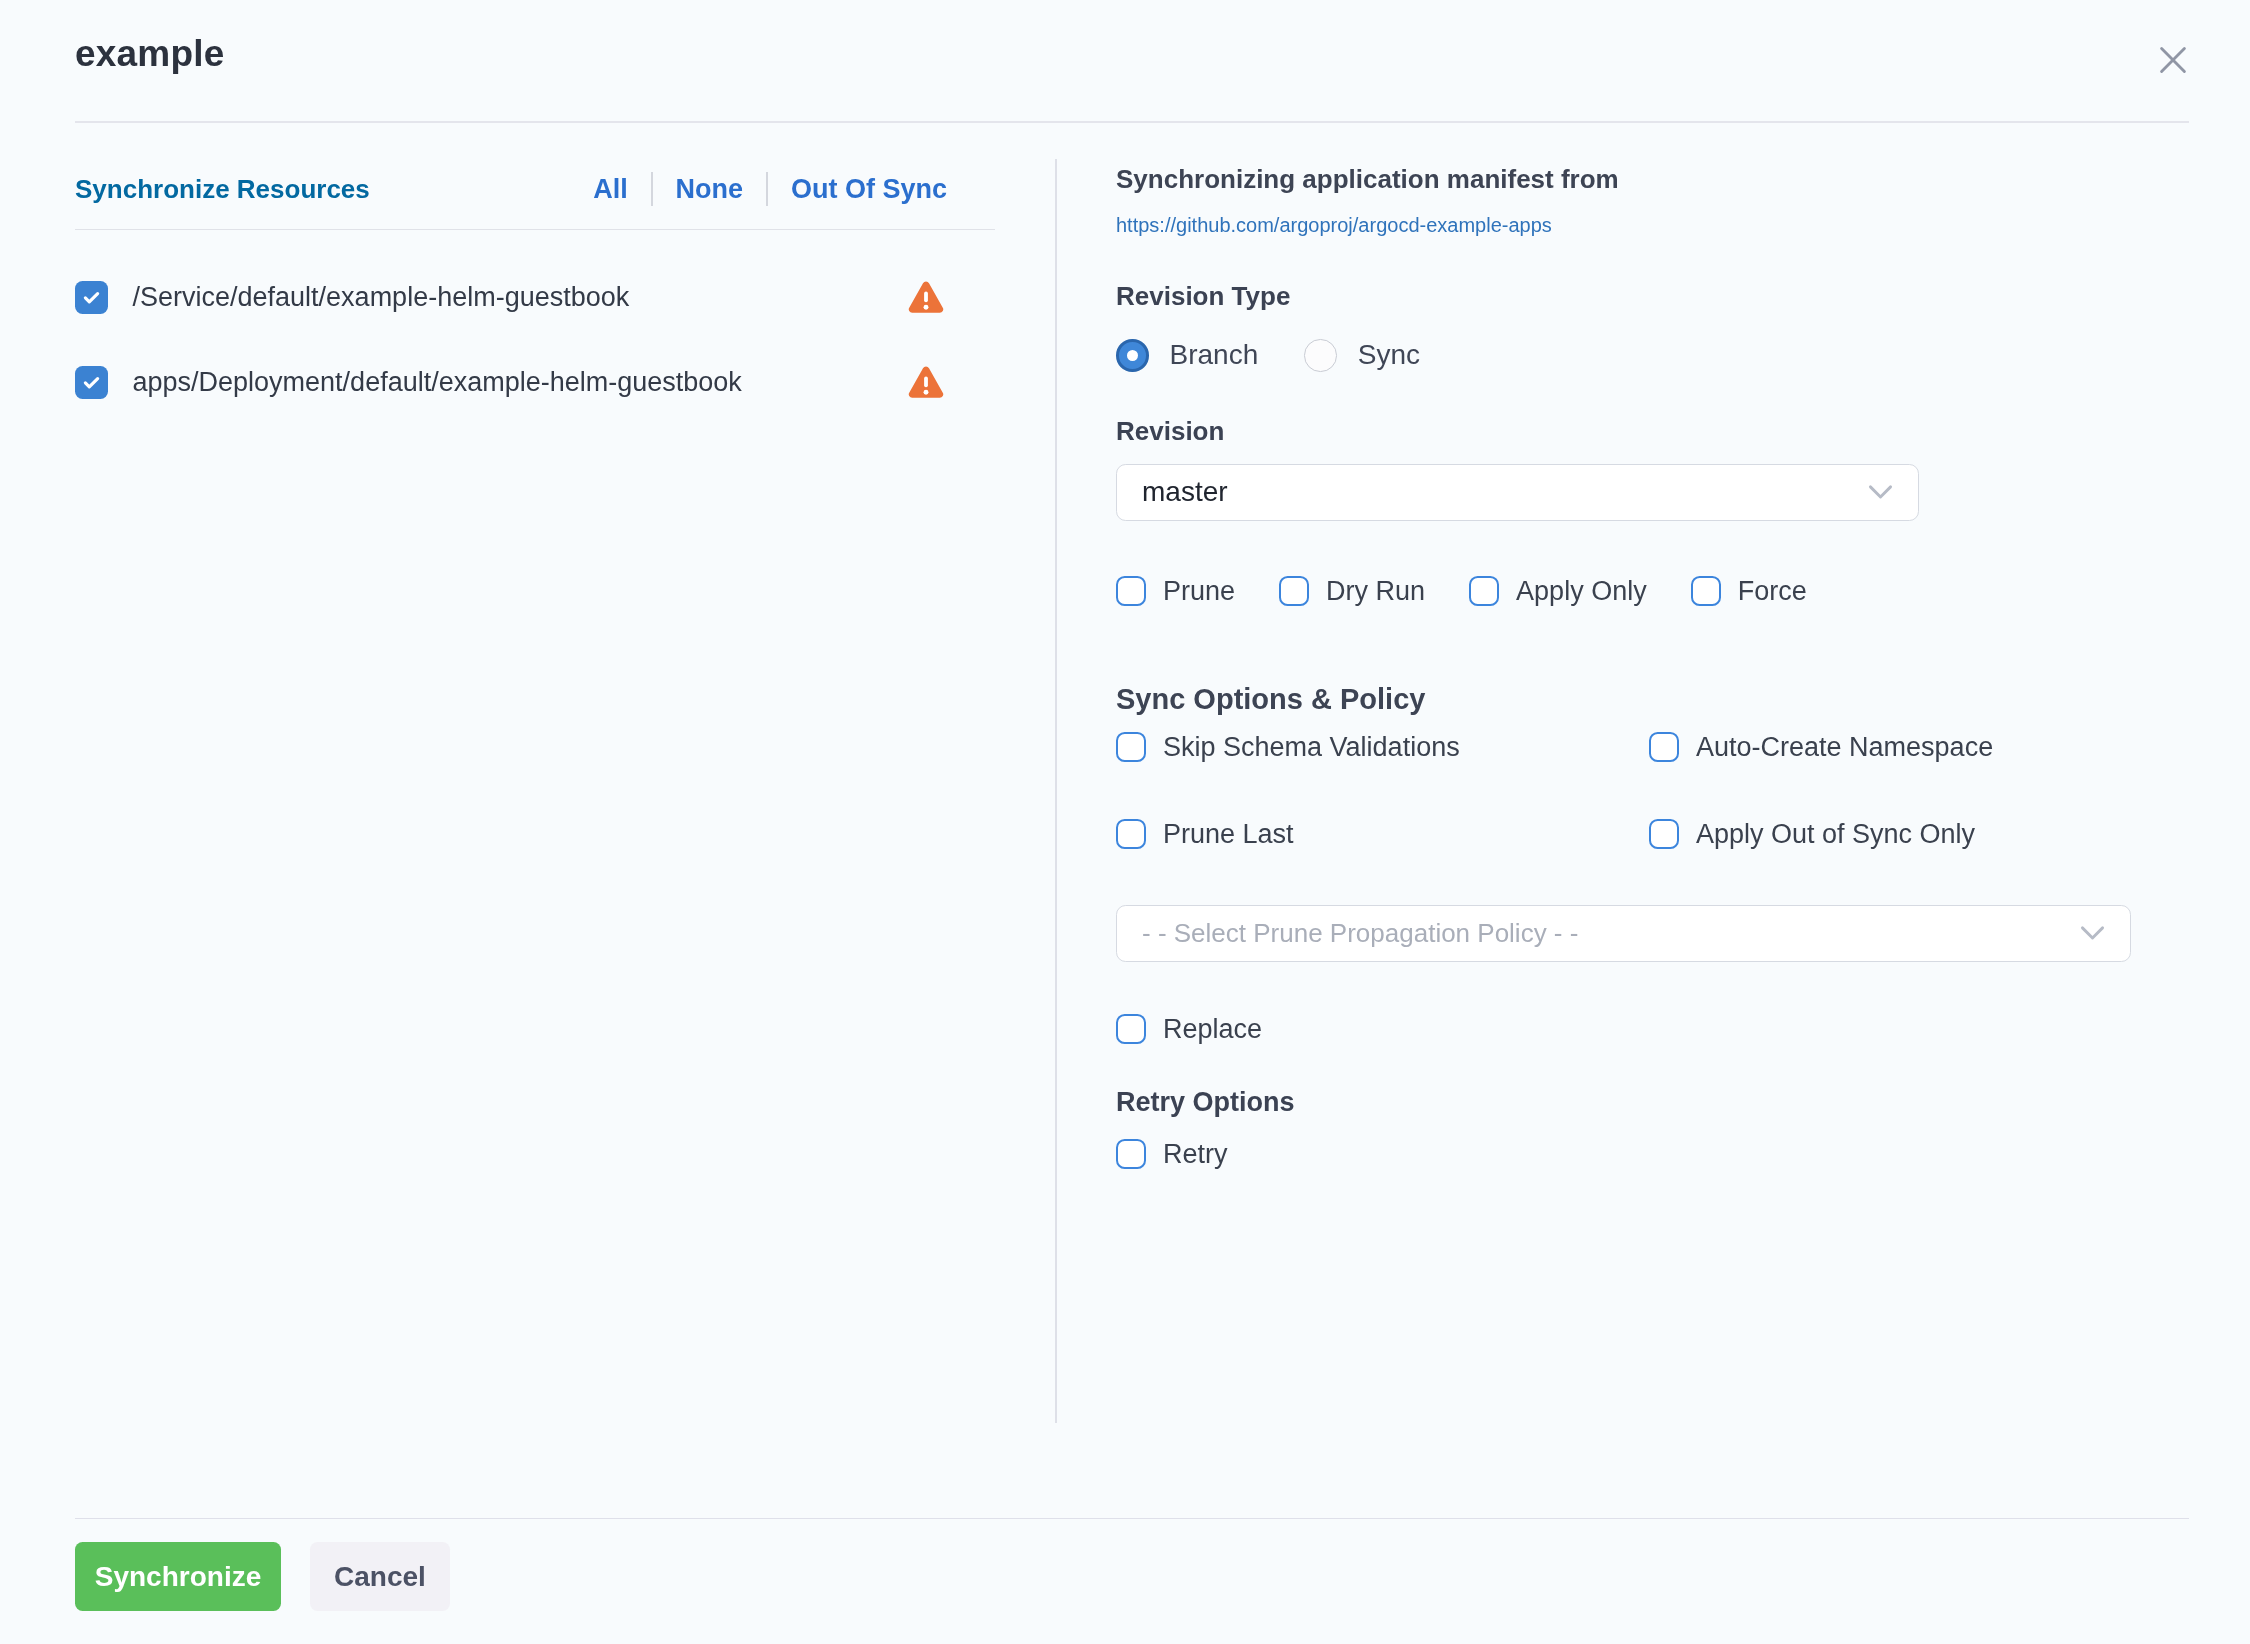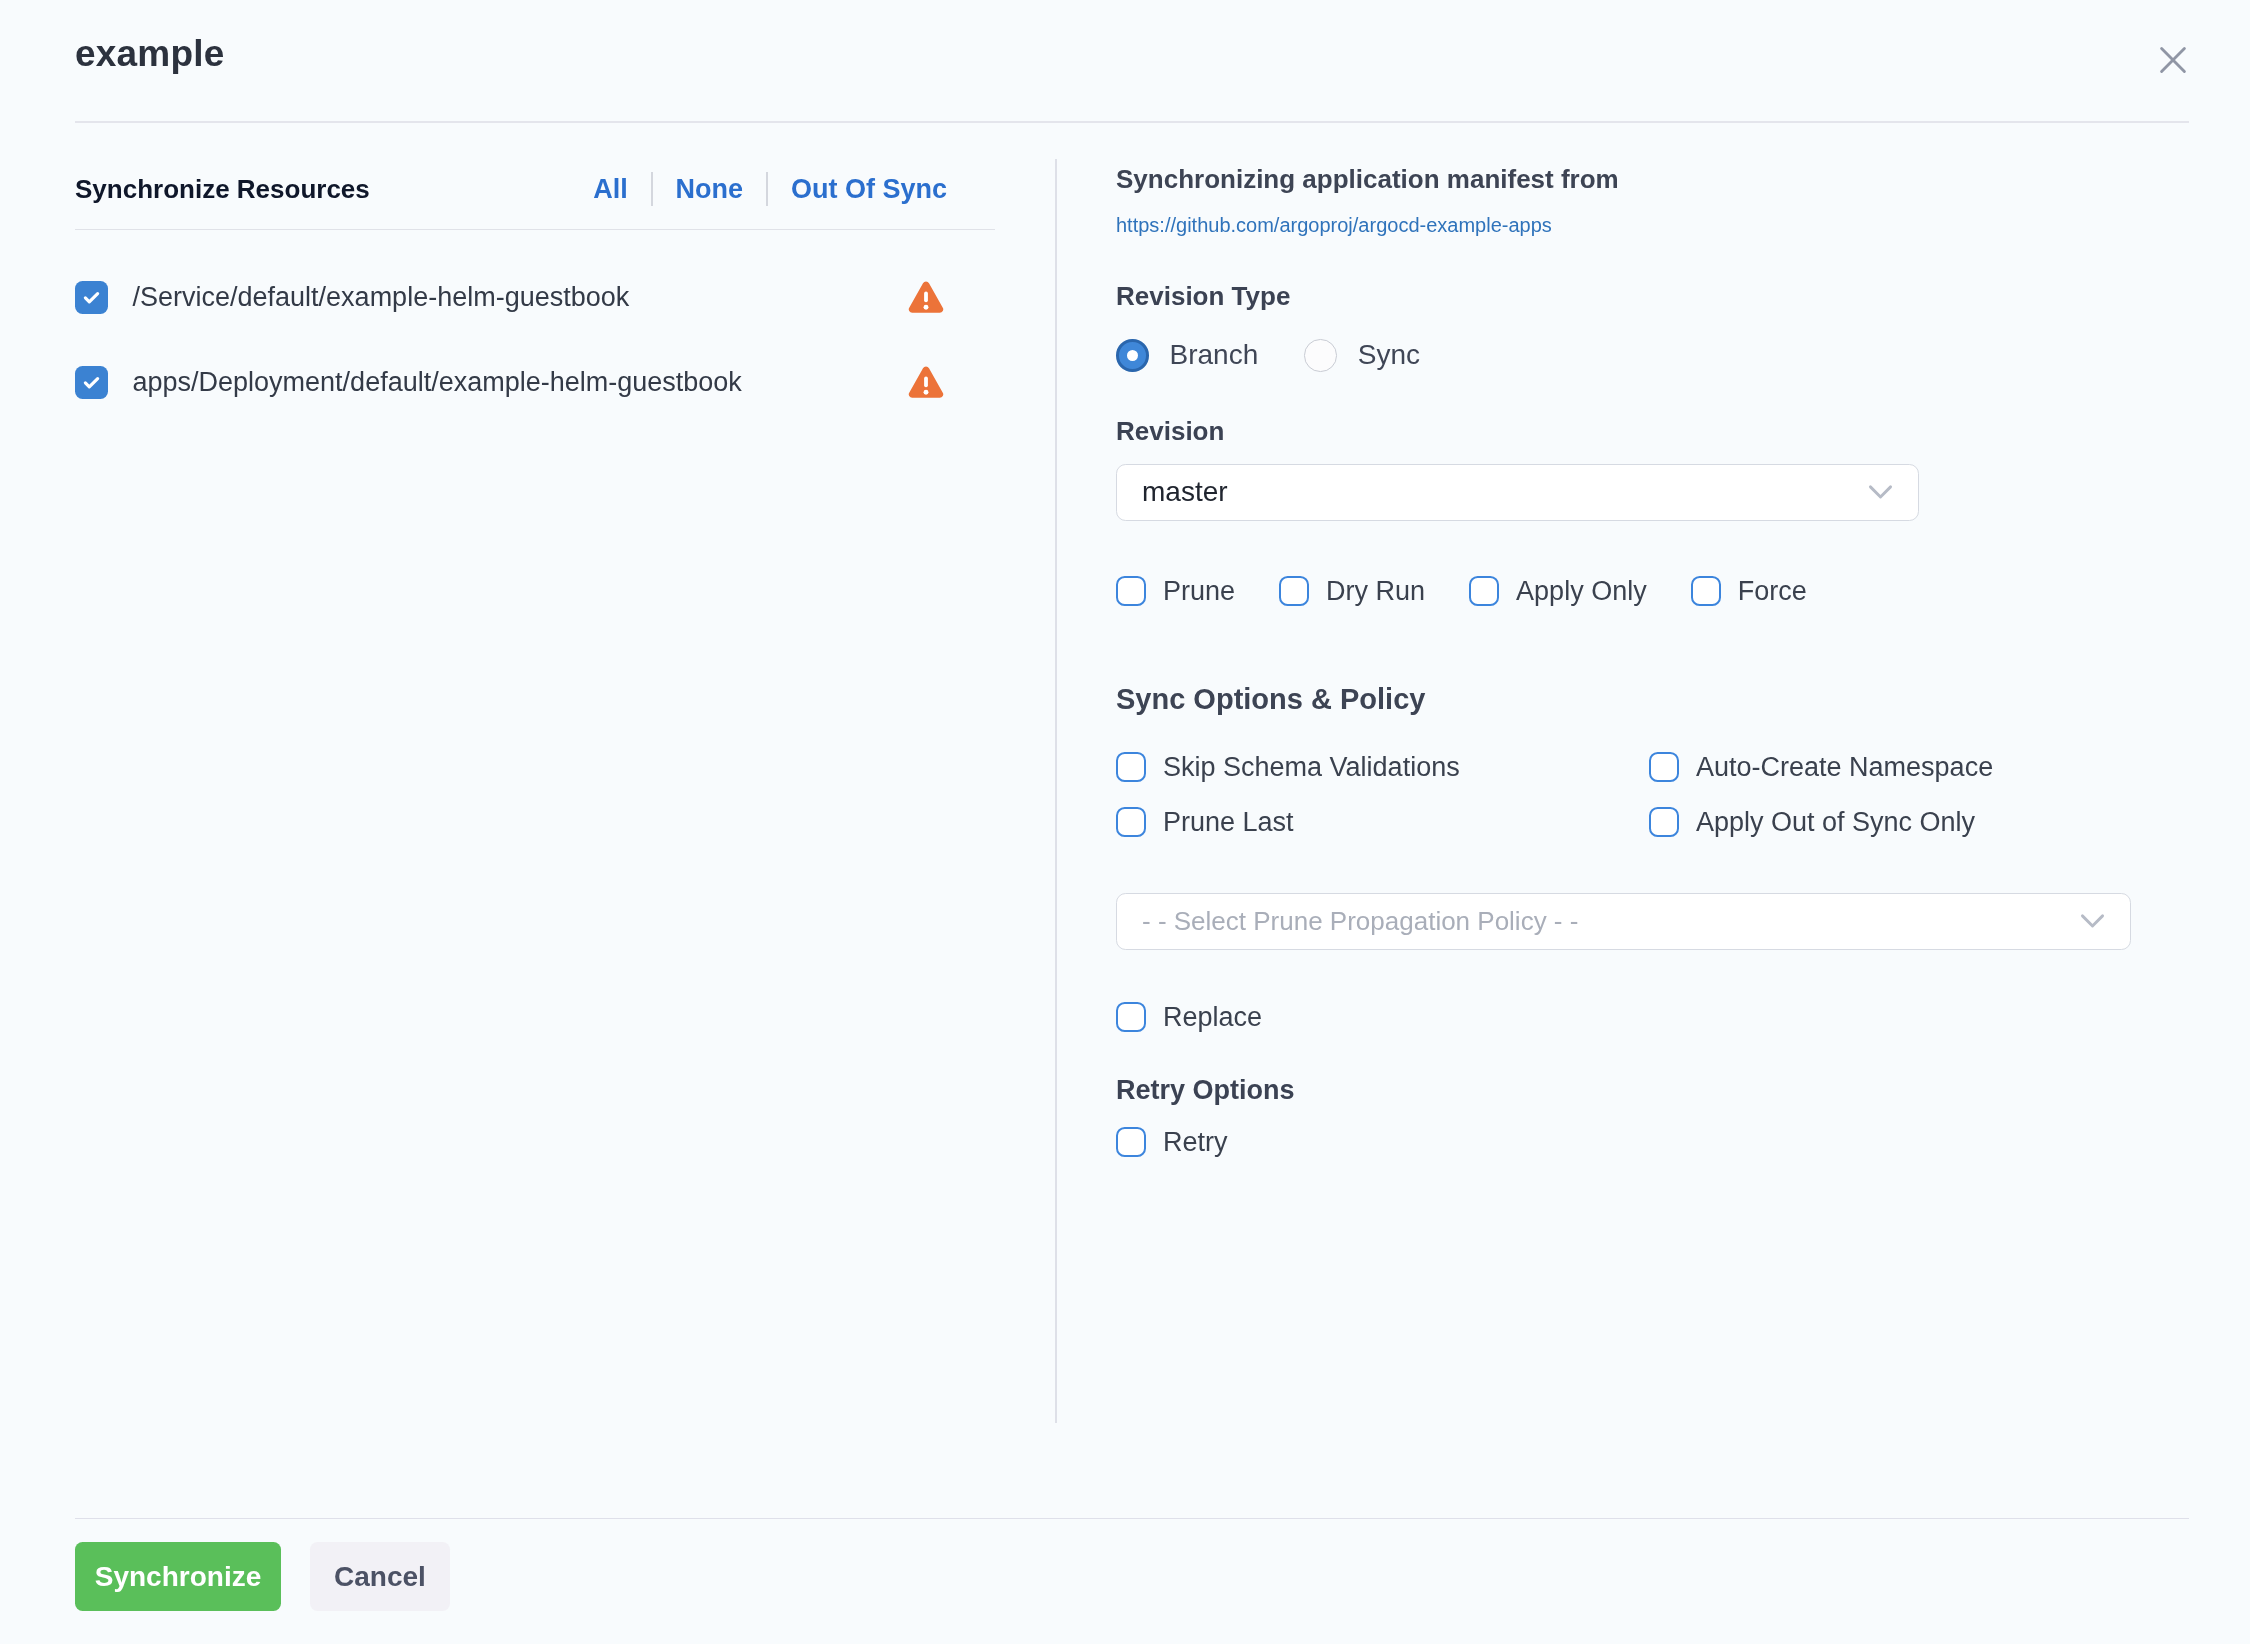--- a/index.html
+++ b/index.html
@@ -14,21 +14,21 @@
   .close-btn{position:absolute;top:38px;right:55px;width:44px;height:44px;cursor:pointer;display:flex;align-items:center;justify-content:center;}
   .header-divider{position:absolute;top:121px;left:75px;right:61px;height:1.9px;background:#e4e5ec;}
 
   
   .left-pane{position:absolute;left:75px;top:124px;width:920px;}
   .v-divider{position:absolute;left:1055px;top:159px;width:1.9px;height:1264px;background:#dee0e8;}
   .right-pane{position:absolute;left:1116px;top:164px;width:1075px;}
 
   
   .sync-header-row{display:flex;justify-content:space-between;align-items:center;padding-top:48px;padding-bottom:23px;border-bottom:1.9px solid #e0e2e8;}
-  .sync-header{font-size:26px;font-weight:700;color:#0f172a;}
+  .sync-header{font-size:26px;font-weight:700;color:#0369a1;}
   .filters{display:flex;align-items:center;padding-right:25px;}
   .filter{font-size:27px;font-weight:700;color:#2b6fce;padding:0 23px;cursor:pointer;white-space:nowrap;}
   .filter-sep{width:1.9px;height:34px;background:#d4d7de;}
   .resource-row{display:flex;align-items:center;margin-top:50px;}
   .cbx-checked{width:32.5px;height:32.5px;border-radius:7.6px;background:#3b82d2;display:flex;align-items:center;justify-content:center;flex:none;cursor:pointer;}
   .cbx-checked svg{width:21px;height:21px;}
   .resource-label{margin-left:25px;font-size:27px;color:#333a47;}
   .warning{margin-left:auto;margin-right:50px;width:38px;height:35px;display:flex;}
 
   
@@ -46,21 +46,21 @@
   .select-box.revision{width:803px;margin-top:17px;}
   .select-box.policy{width:1015px;margin-top:55px;}
   .select-value{font-size:28px;color:#20252f;}
   .select-placeholder{font-size:26px;color:#a9aeb9;}
   .chev{margin-left:auto;display:flex;}
   .flags-row{display:flex;align-items:center;gap:44px;margin-top:55px;}
   .check-opt{display:flex;align-items:center;gap:17px;cursor:pointer;}
   .cbx{width:30px;height:30px;border:2.9px solid #3c85dd;border-radius:8.6px;background:#fff;box-sizing:border-box;flex:none;}
   .check-label{font-size:27px;color:#3a414e;white-space:nowrap;}
   .options-heading{margin:0;margin-top:76px;font-size:29px;font-weight:700;color:#3d4454;}
-  .options-grid{display:grid;grid-template-columns:533px auto;row-gap:24px;margin-top:36px;}
+  .options-grid{display:grid;grid-template-columns:533px auto;row-gap:56px;margin-top:16px;}
   .replace-mount{margin-top:52px;}
   .retry-heading{margin:0;margin-top:42px;font-size:27px;font-weight:700;color:#3b4253;}
   .retry-mount{margin-top:21px;}
 
   
   .footer{position:absolute;left:75px;right:61px;top:1518px;border-top:1.9px solid #dfe0ea;padding-top:23px;display:flex;gap:29px;}
   .btn{height:69px;border:none;border-radius:7.6px;font-family:inherit;font-weight:700;font-size:28px;cursor:pointer;}
   .btn-primary{width:206px;background:#5abf5a;color:#fff;}
   .btn-secondary{width:140px;background:#f2f1f6;color:#4c5265;}
 </style>

